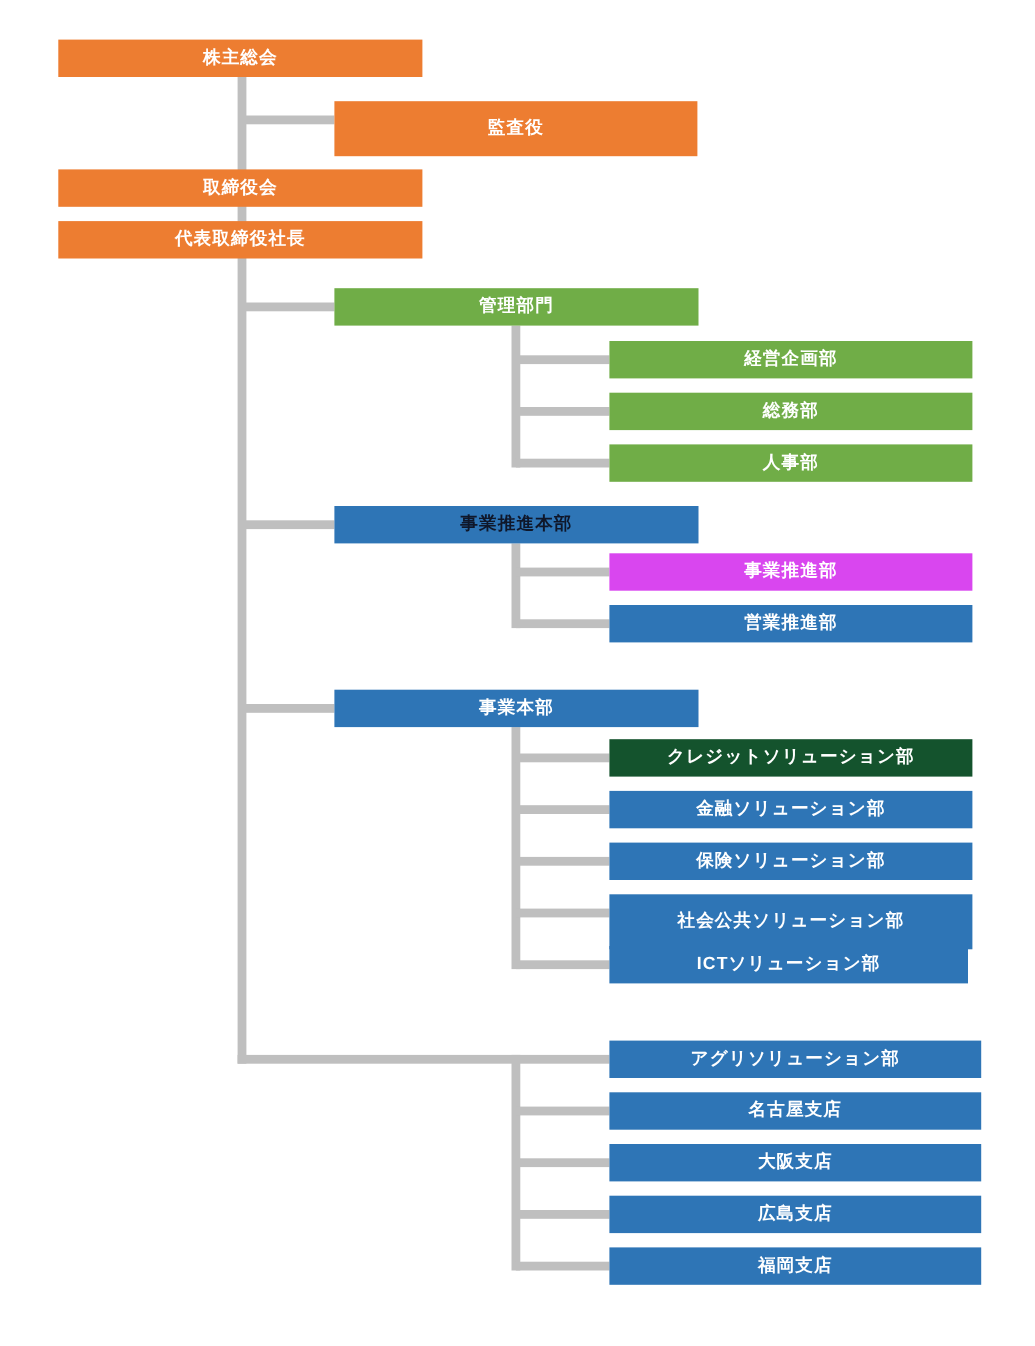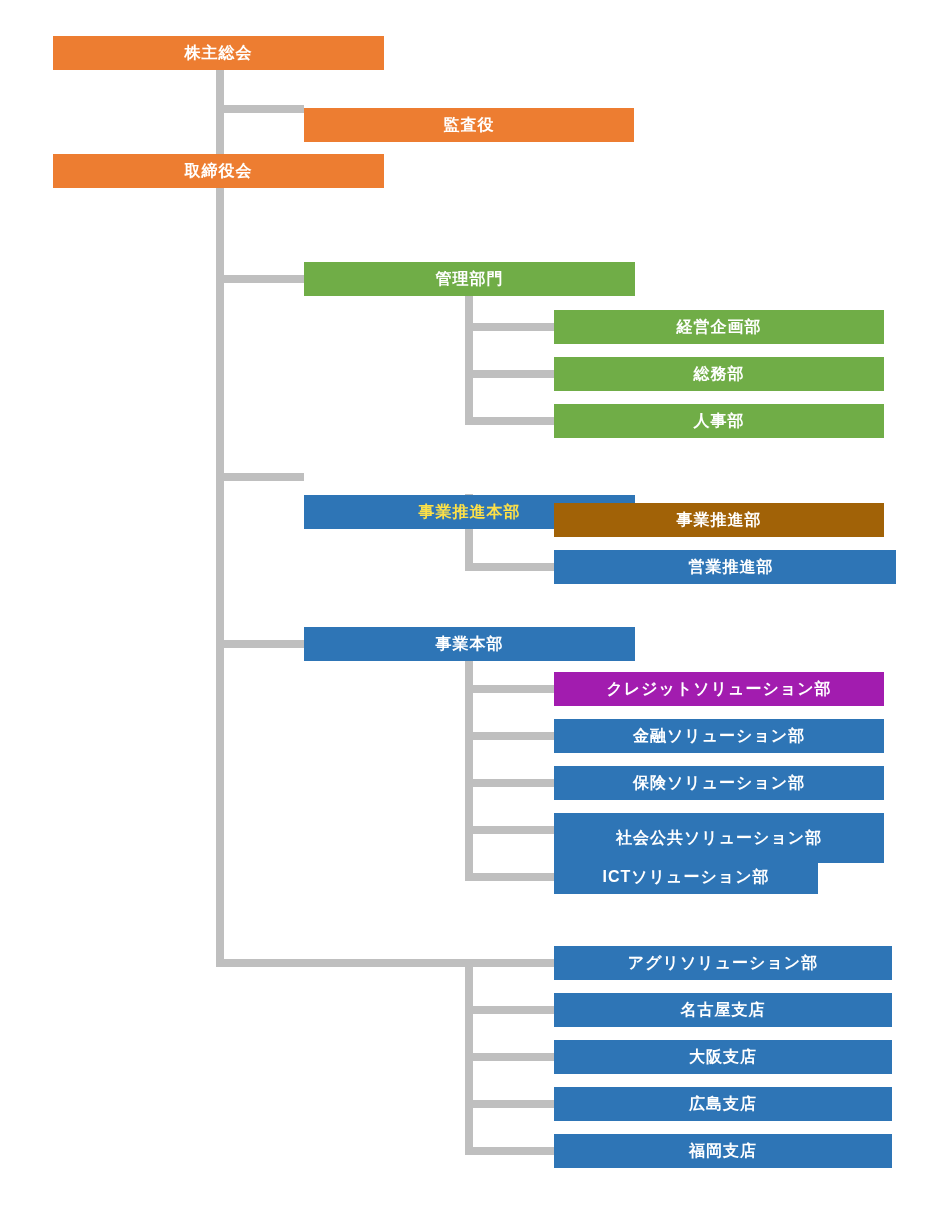--- a/index.html
+++ b/index.html
@@ -55,33 +55,34 @@
     <div class="connector" style="left: 469px; top: 732px; width: 85px; height: 8px; background: rgb(191, 191, 191);"></div>
     <div class="connector" style="left: 469px; top: 779px; width: 85px; height: 8px; background: rgb(191, 191, 191);"></div>
     <div class="connector" style="left: 469px; top: 826px; width: 85px; height: 8px; background: rgb(191, 191, 191);"></div>
     <div class="connector" style="left: 469px; top: 873px; width: 85px; height: 8px; background: rgb(191, 191, 191);"></div>
     <div class="connector" style="left: 465px; top: 959px; width: 8px; height: 196px; background: rgb(191, 191, 191);"></div>
     <div class="connector" style="left: 469px; top: 1006px; width: 85px; height: 8px; background: rgb(191, 191, 191);"></div>
     <div class="connector" style="left: 469px; top: 1053px; width: 85px; height: 8px; background: rgb(191, 191, 191);"></div>
     <div class="connector" style="left: 469px; top: 1100px; width: 85px; height: 8px; background: rgb(191, 191, 191);"></div>
     <div class="connector" style="left: 469px; top: 1147px; width: 85px; height: 8px; background: rgb(191, 191, 191);"></div>
     <div class="node" style="left: 53px; top: 36px; width: 331px; height: 34px; background: rgb(237, 125, 49); color: rgb(255, 255, 255);">株主総会</div>
-    <div class="node" style="left: 304px; top: 92px; width: 330px; height: 34px; background: rgb(237, 125, 49); color: rgb(255, 255, 255); margin-top: 16px;">監査役</div>
+    <div class="node" style="left: 304px; top: 92px; width: 330px; height: 50px; background: rgb(237, 125, 49); color: rgb(255, 255, 255);">監査役</div>
     <div class="node" style="left: 53px; top: 154px; width: 331px; height: 34px; background: rgb(237, 125, 49); color: rgb(255, 255, 255);">取締役会</div>
+    <div class="node" style="left: 53px; top: 201px; width: 331px; height: 34px; background: rgb(237, 125, 49); color: rgb(255, 255, 255);">代表取締役社長</div>
     <div class="node" style="left: 304px; top: 262px; width: 331px; height: 34px; background: rgb(112, 173, 71); color: rgb(255, 255, 255);">管理部門</div>
     <div class="node" style="left: 554px; top: 310px; width: 330px; height: 34px; background: rgb(112, 173, 71); color: rgb(255, 255, 255);">経営企画部</div>
     <div class="node" style="left: 554px; top: 357px; width: 330px; height: 34px; background: rgb(112, 173, 71); color: rgb(255, 255, 255);">総務部</div>
     <div class="node" style="left: 554px; top: 404px; width: 330px; height: 34px; background: rgb(112, 173, 71); color: rgb(255, 255, 255);">人事部</div>
-    <div class="node" style="left: 304px; top: 460px; width: 331px; height: 34px; background: rgb(46, 117, 182); color: #fde047; margin-top: 35px;">事業推進本部</div>
-    <div class="node" style="left: 554px; top: 503px; width: 330px; height: 34px; background: #a16207; color: rgb(255, 255, 255);">事業推進部</div>
-    <div class="node" style="left: 554px; top: 550px; width: 330px; height: 34px; background: rgb(46, 117, 182); color: rgb(255, 255, 255); padding-left: 12px;">営業推進部</div>
+    <div class="node" style="left: 304px; top: 460px; width: 331px; height: 34px; background: rgb(46, 117, 182); color: #0f172a;">事業推進本部</div>
+    <div class="node" style="left: 554px; top: 503px; width: 330px; height: 34px; background: #d946ef; color: rgb(255, 255, 255);">事業推進部</div>
+    <div class="node" style="left: 554px; top: 550px; width: 330px; height: 34px; background: rgb(46, 117, 182); color: rgb(255, 255, 255);">営業推進部</div>
     <div class="node" style="left: 304px; top: 627px; width: 331px; height: 34px; background: rgb(46, 117, 182); color: rgb(255, 255, 255); text-align: center;">事業本部</div>
-    <div class="node" style="left: 554px; top: 672px; width: 330px; height: 34px; background: #a21caf; color: rgb(255, 255, 255);">クレジットソリューション部</div>
+    <div class="node" style="left: 554px; top: 672px; width: 330px; height: 34px; background: #14532d; color: rgb(255, 255, 255);">クレジットソリューション部</div>
     <div class="node" style="left: 554px; top: 719px; width: 330px; height: 34px; background: rgb(46, 117, 182); color: rgb(255, 255, 255);">金融ソリューション部</div>
     <div class="node" style="left: 554px; top: 766px; width: 330px; height: 34px; background: rgb(46, 117, 182); color: rgb(255, 255, 255);">保険ソリューション部</div>
     <div class="node" style="left: 554px; top: 813px; width: 330px; height: 50px; background: rgb(46, 117, 182); color: rgb(255, 255, 255);">社会公共ソリューション部</div>
-    <div class="node" style="left: 554px; top: 860px; width: 264px; height: 34px; background: rgb(46, 117, 182); color: rgb(255, 255, 255);">ICTソリューション部</div>
+    <div class="node" style="left: 554px; top: 860px; width: 326px; height: 34px; background: rgb(46, 117, 182); color: rgb(255, 255, 255);">ICTソリューション部</div>
     <div class="node" style="left: 554px; top: 946px; width: 338px; height: 34px; background: rgb(46, 117, 182); color: rgb(255, 255, 255);">アグリソリューション部</div>
     <div class="node" style="left: 554px; top: 993px; width: 338px; height: 34px; background: rgb(46, 117, 182); color: rgb(255, 255, 255);">名古屋支店</div>
     <div class="node" style="left: 554px; top: 1087px; width: 338px; height: 34px; background: rgb(46, 117, 182); color: rgb(255, 255, 255);">広島支店</div>
     <div class="node" style="left: 554px; top: 1040px; width: 338px; height: 34px; background: rgb(46, 117, 182); color: rgb(255, 255, 255);">大阪支店</div>
     <div class="node" style="left: 554px; top: 1134px; width: 338px; height: 34px; background: rgb(46, 117, 182); color: rgb(255, 255, 255);">福岡支店</div>
   </div>
 
 </body></html>

